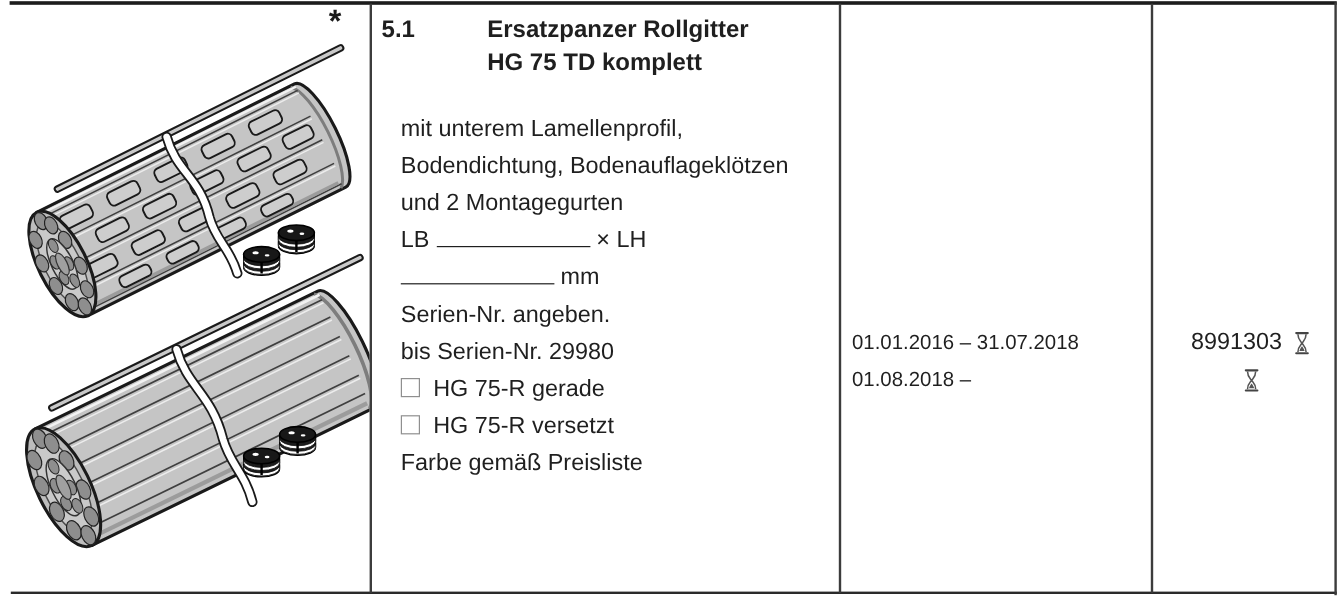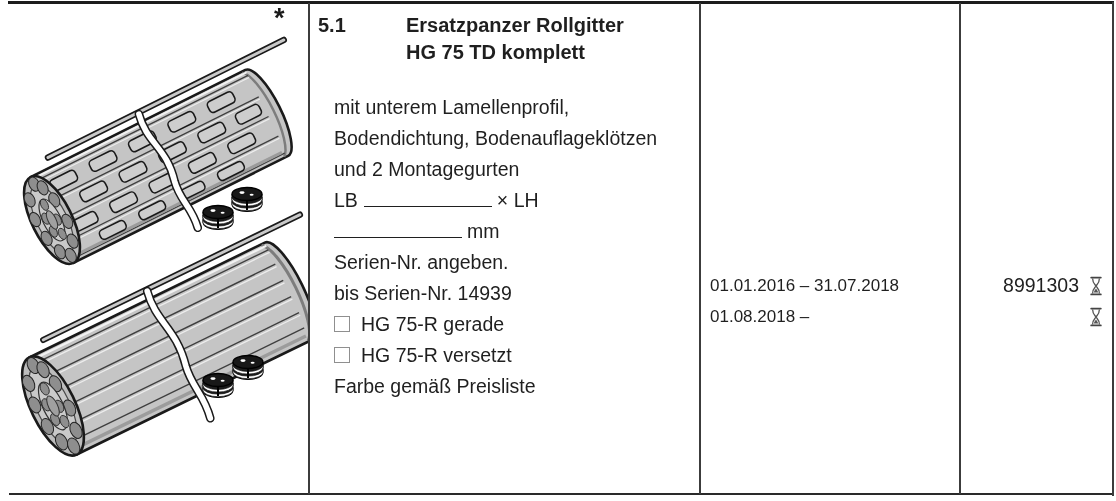--- a/index.html
+++ b/index.html
@@ -41,21 +41,21 @@
   .checkbox{
     display:inline-block;width:14px;height:14px;
     border:1.6px solid #8f8f8f;background:#fff;
     margin-right:11px;transform:translateY(1px);
   }
 
   
   .cell-dates{position:absolute;left:710px;top:270px;width:245px;font-size:17px;line-height:31px;}
   
   .cell-parts{position:absolute;left:982px;top:270px;width:121px;font-size:19.5px;line-height:31px;}
-  .part-row{display:flex;justify-content:flex-end;align-items:center;height:31px;gap:10px;}
+  .part-row{display:flex;justify-content:center;align-items:center;height:31px;gap:10px;}
   .hourglass{display:inline-flex;align-items:center;}
 
   .illustration{position:absolute;left:0;top:8px;}
 </style>
 </head>
 <body>
 
 <div class="page">
 
   <svg class="illustration" width="308" height="486" viewBox="0 0 308 486">
@@ -229,21 +229,21 @@
       <div class="line">mit unterem Lamellenprofil,</div>
       <div class="line">Bodendichtung, Bodenauflageklötzen</div>
       <div class="line">und 2 Montagegurten</div>
       <div class="line">
         <span>LB</span><span class="blank"></span><span>× LH</span>
       </div>
       <div class="line">
         <span class="blank first"></span><span>mm</span>
       </div>
       <div class="line">Serien-Nr. angeben.</div>
-      <div class="line">bis Serien-Nr. 14939</div>
+      <div class="line">bis Serien-Nr. 29980</div>
       <div class="line">
         <span class="checkbox"></span><span>HG 75-R gerade</span>
       </div>
       <div class="line">
         <span class="checkbox"></span><span>HG 75-R versetzt</span>
       </div>
       <div class="line">Farbe gemäß Preisliste</div>
     </div>
   </div>
 

